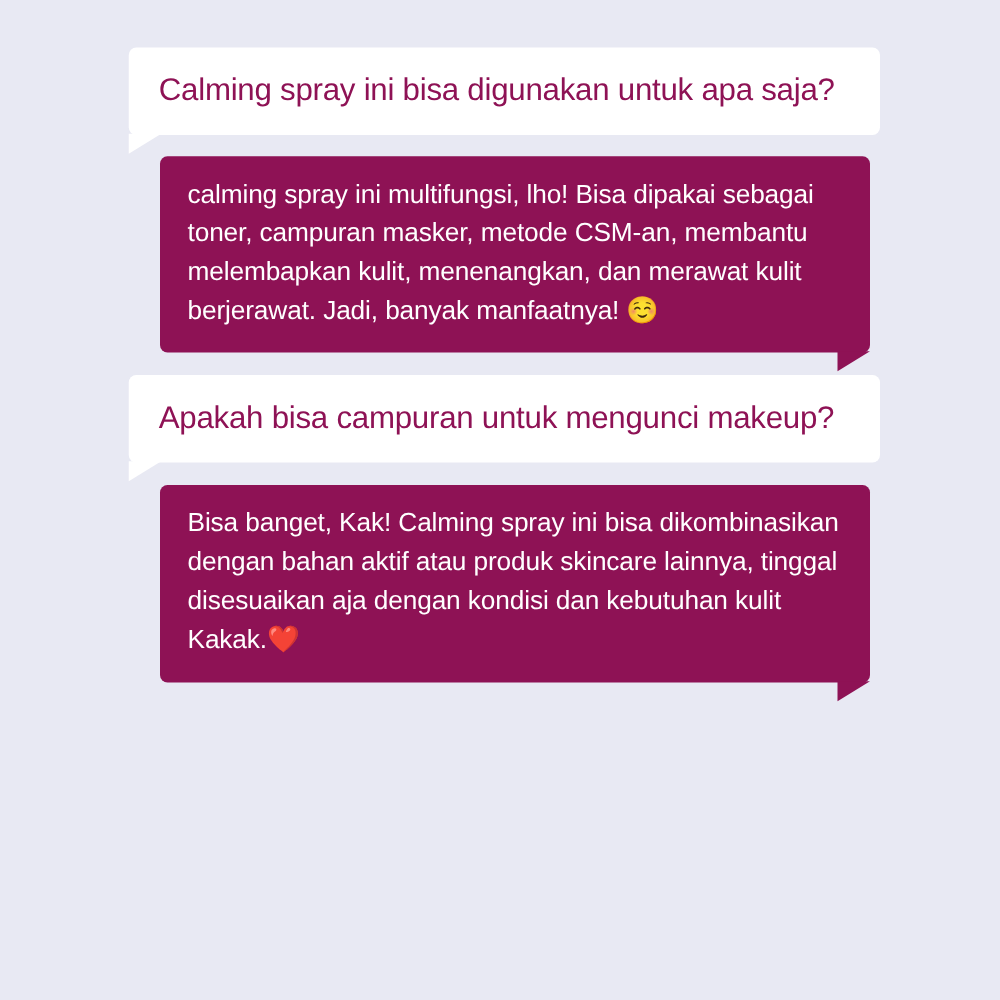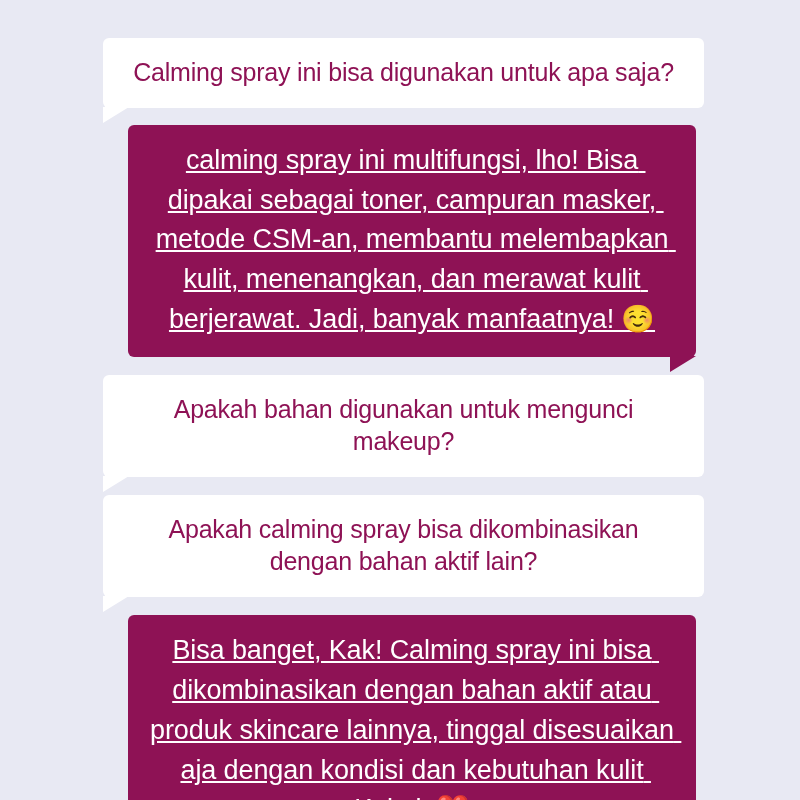--- a/index.html
+++ b/index.html
@@ -12,21 +12,20 @@
     background: #e8e9f3;
     font-family: "Liberation Sans", sans-serif;
     overflow: hidden;
   }
   .chat {
     position: relative;
     width: 800px;
     height: 696px;
     box-sizing: border-box;
     padding: 38px 0 0 0;
-    text-align: center;
   }
   .row {
     position: relative;
     display: flex;
     margin-bottom: 16px;
   }
   .row.question {
     justify-content: flex-start;
     padding-left: 103px;
     padding-right: 96px;
@@ -81,25 +80,24 @@
     margin: 0;
     white-space: pre-wrap;
   }
   .bubble.q .text {
     font-size: 25px;
     line-height: 1.28;
     font-weight: 400;
     letter-spacing: -0.2px;
   }
   .bubble.a .text {
-    font-size: 27px;
+    font-size: 21px;
     line-height: 1.47;
     font-weight: 400;
     letter-spacing: -0.1px;
-    text-decoration: underline;
   }
   .q1 { margin-bottom: 17px; }
   .a1 { margin-bottom: 18px; }
   .q2 { margin-bottom: 18px; }
   .a2 { margin-bottom: 18px; }
   .q3 { margin-bottom: 18px; }
 </style>
 </head>
 <body>
 
@@ -112,30 +110,25 @@
   </div>
 
   <div class="row answer a1">
     <div class="bubble a">
       <p class="text">calming spray ini multifungsi, lho! Bisa dipakai sebagai toner, campuran masker, metode CSM-an, membantu melembapkan kulit, menenangkan, dan merawat kulit berjerawat. Jadi, banyak manfaatnya! ☺️</p>
     </div>
   </div>
 
   <div class="row question q2">
     <div class="bubble q">
-      <p class="text">Apakah bahan digunakan untuk mengunci makeup?</p>
+      <p class="text">Apakah bisa campuran untuk mengunci makeup?</p>
     </div>
   </div>
 
 
-  <div class="row question q3">
-    <div class="bubble q">
-      <p class="text">Apakah calming spray bisa dikombinasikan dengan bahan aktif lain?</p>
-    </div>
-  </div>
 
   <div class="row answer a3">
     <div class="bubble a">
       <p class="text">Bisa banget, Kak! Calming spray ini bisa dikombinasikan dengan bahan aktif atau produk skincare lainnya, tinggal disesuaikan aja dengan kondisi dan kebutuhan kulit Kakak.❤️</p>
     </div>
   </div>
 
 </div>
 
 </body></html>

